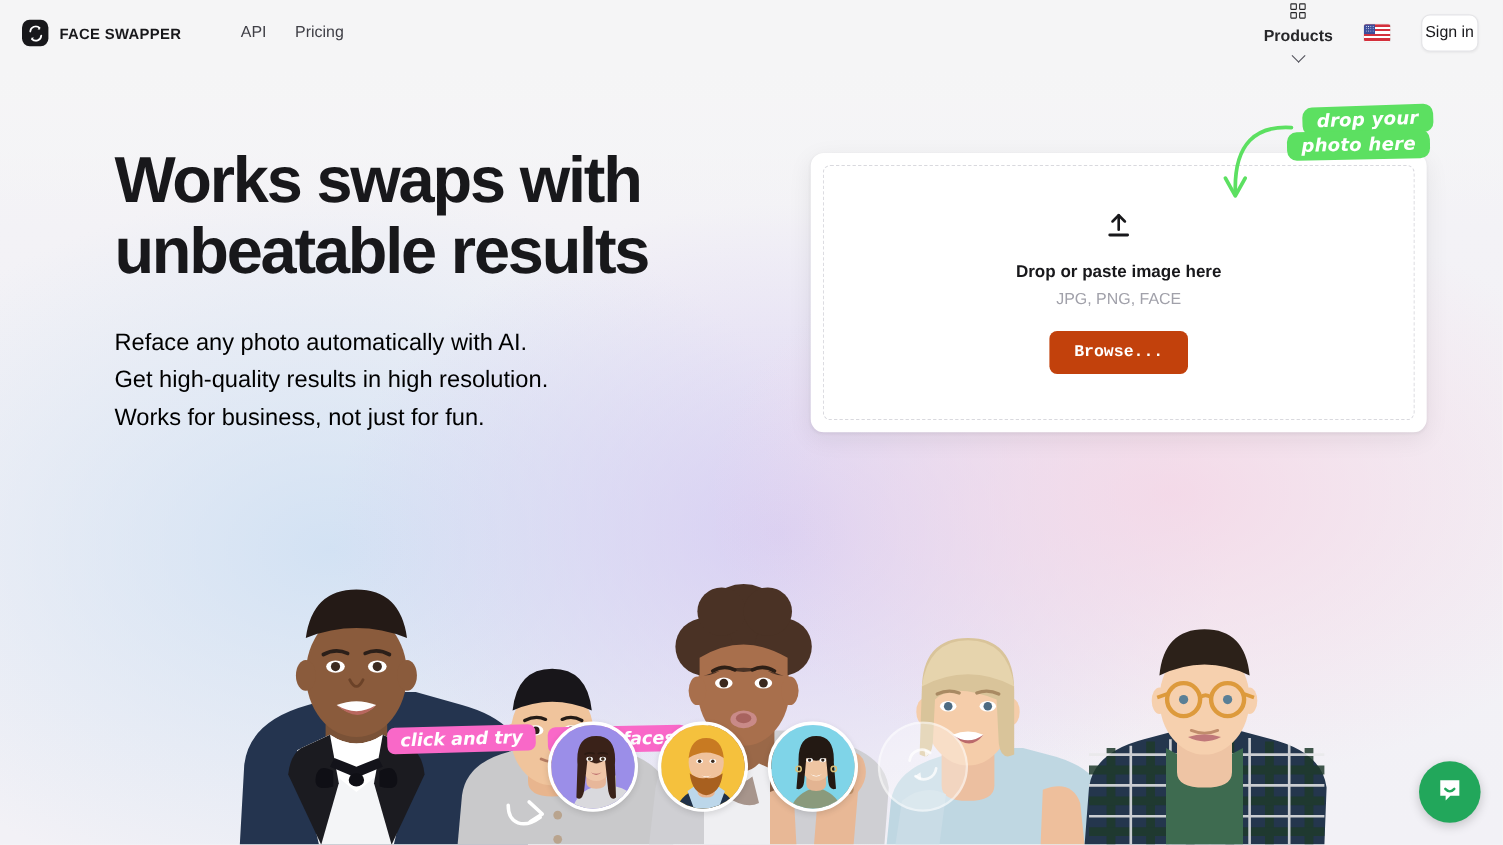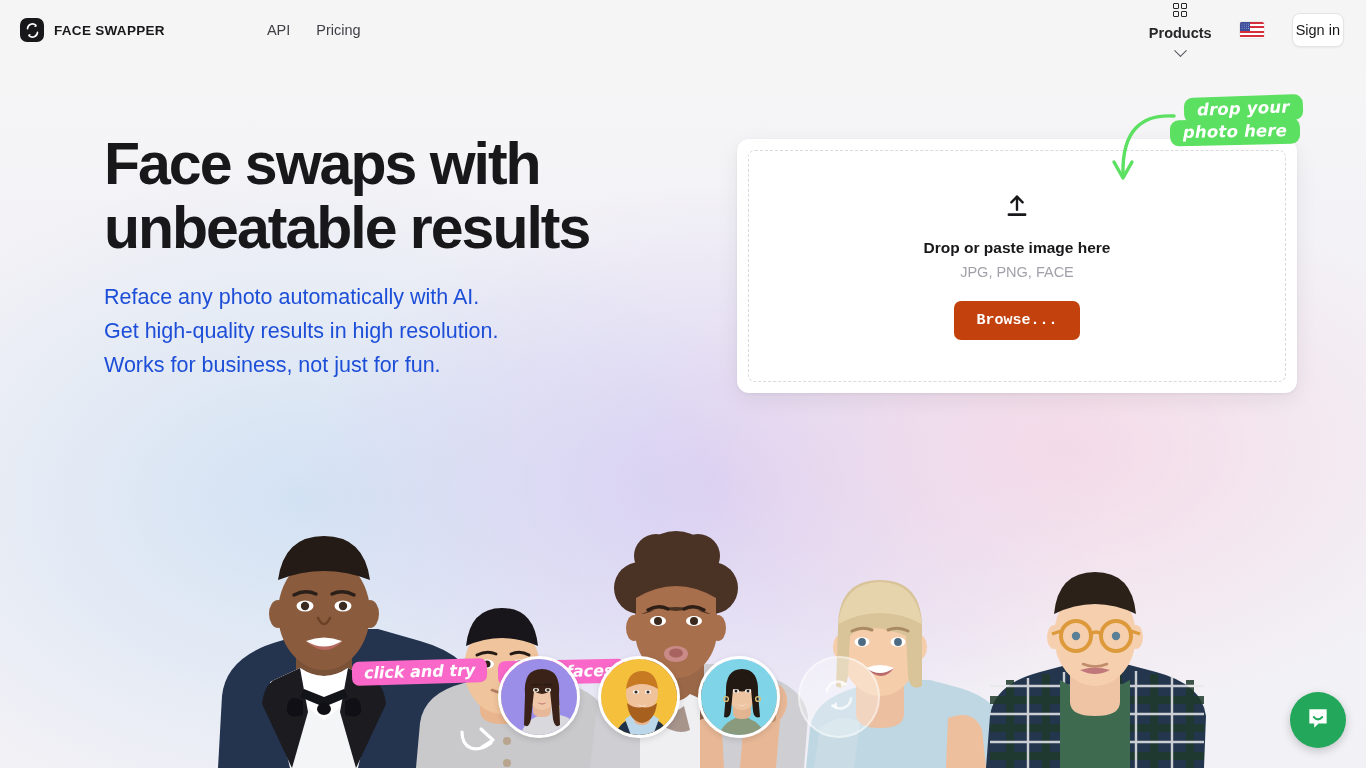--- a/index.html
+++ b/index.html
@@ -30,21 +30,20 @@
     position: absolute; left:0; top:60px; width:100%; height:150px;
     background: linear-gradient(180deg,#f5f5f6 0%, rgba(245,245,246,0) 100%);
   }
 
   
   .header {
     position: absolute; left: 0; top: 0; width: 100%; height: 60px;
     display: flex; 
     background: #f5f5f6;
     z-index: 40;
-    gap: 48px;
   }
   .brand { display: flex; align-items: center; gap: 10px; margin-left: 20px; }
   .logo-mark {
     width: 24px; height: 24px; border-radius: 7px;
     background: #18181b;
     display: flex; align-items: center; justify-content: center;
     flex: 0 0 auto;
   }
   .brand-name {
     font-size: 13.5px; font-weight: 700; letter-spacing: .3px; color: #18181b;
@@ -85,22 +84,22 @@
 
   
   .hero-copy { position: absolute; left: 104px; top: 132px; z-index: 20; }
   .hero-title {
     font-size: 59px; line-height: 64px; font-weight: 800;
     letter-spacing: -2.0px; color: #18181b;
     font-family: "Liberation Sans", sans-serif;
     white-space: pre-line;
   }
   .hero-sub {
-    margin-top: 20px;
-    font-size: 21.5px; line-height: 34px; color: #1d4ed8; white-space: pre-line;
+    margin-top: 34px;
+    font-size: 21.5px; line-height: 34px; color: #000000; white-space: pre-line;
   }
 
   
   .upload-card {
     position: absolute; left: 737px; top: 139px; width: 560px; height: 254px;
     background: #ffffff; border-radius: 12px;
     box-shadow: 0 6px 22px rgba(24,24,27,.07), 0 1px 3px rgba(24,24,27,.06);
     z-index: 25;
   }
   .upload-dash {
@@ -345,21 +344,21 @@
       </div>
       <div class="flag">
         <span class="stripes"></span>
           <span class="canton"></span>
       </div>
       <button class="signin-btn">Sign in</button>
     </div>
   </div>
 
   <div class="hero-copy">
-    <h1 class="hero-title">Face swaps with
+    <h1 class="hero-title">Works swaps with
 unbeatable results</h1>
     <p class="hero-sub">Reface any photo automatically with AI.
 Get high-quality results in high resolution.
 Works for business, not just for fun.</p>
   </div>
 
   <div class="upload-card">
     <div class="upload-dash">
       <span class="upload-icon">
         <svg width="26" height="26" viewBox="0 0 24 24" fill="none">

